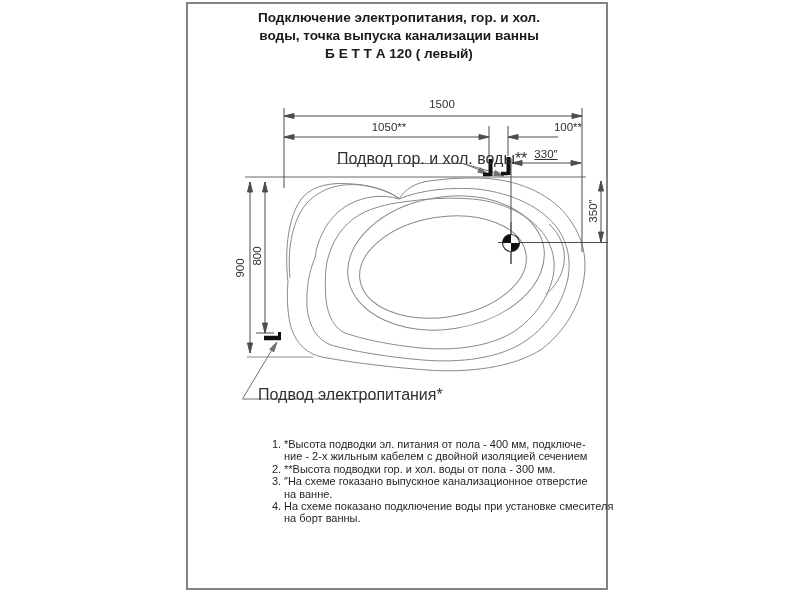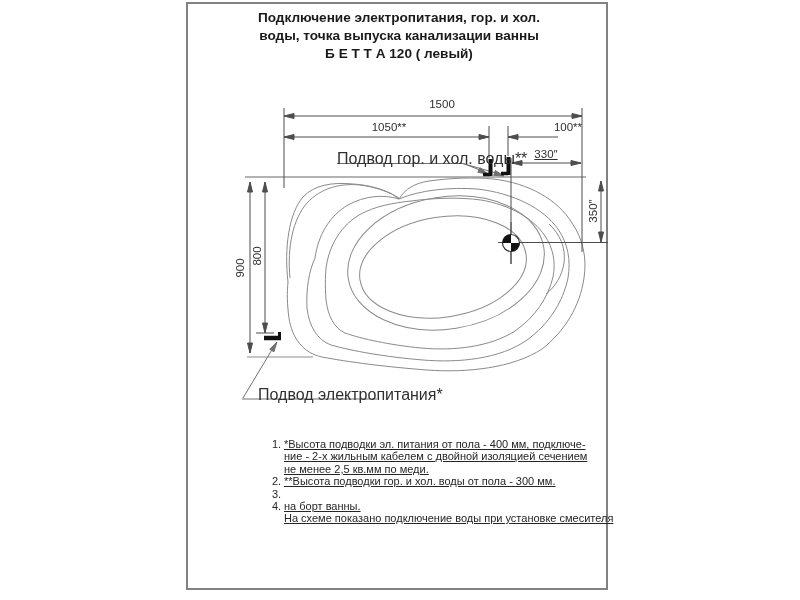--- a/index.html
+++ b/index.html
@@ -10,21 +10,21 @@
   .title { position:absolute; left:187px; top:9px; width:424px; text-align:center;
            font-weight:bold; font-size:13.6px; line-height:18px; color:#1a1a1a; }
   svg.draw { position:absolute; left:0; top:0; width:800px; height:600px; }
   .dim  { position:absolute; font-size:11.5px; color:#303030; white-space:nowrap; }
   .dim.c { transform:translate(-50%,-50%); }
   .dim.v { transform:translate(-50%,-50%) rotate(-90deg); }
   .lbl  { position:absolute; font-size:16px; color:#303030; white-space:nowrap; }
   .notes { position:absolute; left:272px; top:438px; font-size:11px; line-height:12.4px; color:#262626; }
   .note { display:flex; }
   .note .num { width:12px; flex:none; }
-  .note .lines div { white-space:nowrap;text-decoration:underline; }
+  .note .lines div { white-space:nowrap; }
 </style>
 </head>
 <body>
 
 <div class="canvas">
 
   <div class="sheet"></div>
 
   <div class="title">
     <div>Подключение электропитания, гор. и хол.</div>
@@ -127,34 +127,37 @@
 
   <span class="lbl" style="left:337px; top:150px;">Подвод гор. и хол. воды**</span>
   <span class="lbl" style="left:258px; top:386px;">Подвод электропитания*</span>
 
   <div class="notes">
     <div class="note">
       <span class="num">1.</span>
       <div class="lines">
         <div>*Высота подводки эл. питания от пола - 400 мм, подключе-</div>
         <div>ние - 2-х жильным кабелем с двойной изоляцией сечением</div>
-        <div>не менее 2,5 кв.мм по меди.</div>
       </div>
     </div>
     <div class="note">
       <span class="num">2.</span>
       <div class="lines">
         <div>**Высота подводки гор. и хол. воды от пола - 300 мм.</div>
       </div>
     </div>
     <div class="note">
       <span class="num">3.</span>
+      <div class="lines">
+        <div>″На схеме гоказано выпускное канализационное отверстие</div>
+        <div>на ванне.</div>
+      </div>
     </div>
     <div class="note">
       <span class="num">4.</span>
       <div class="lines">
+        <div>На схеме показано подключение воды при установке смесителя</div>
         <div>на борт ванны.</div>
-        <div>На схеме показано подключение воды при установке смесителя</div>
       </div>
     </div>
   </div>
 
 </div>
 
 </body></html>

